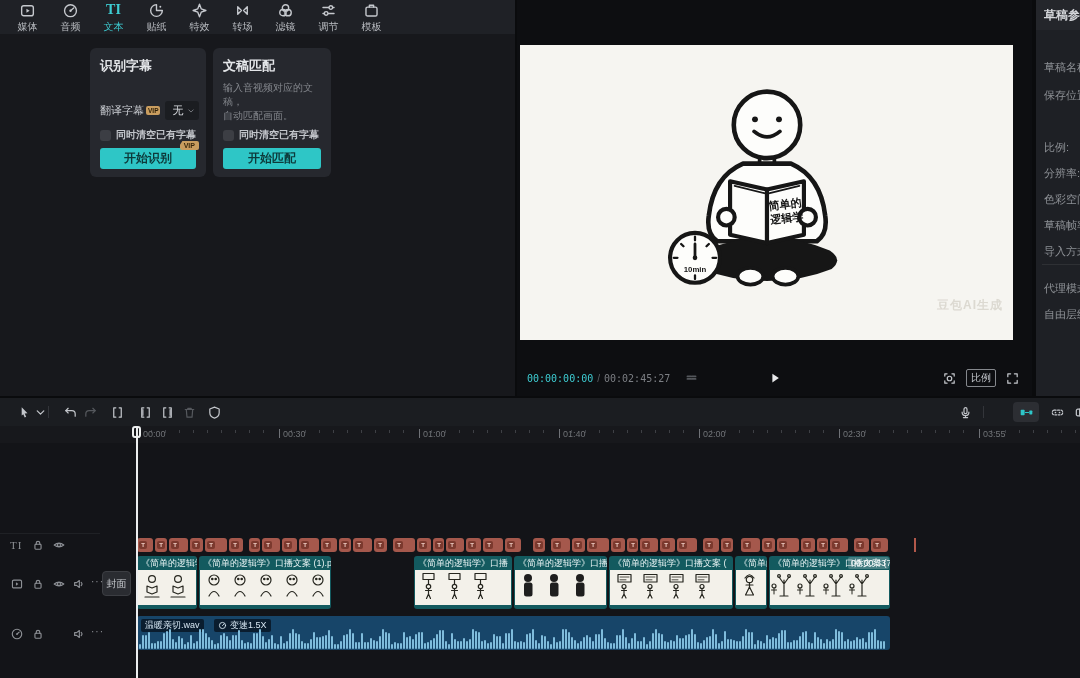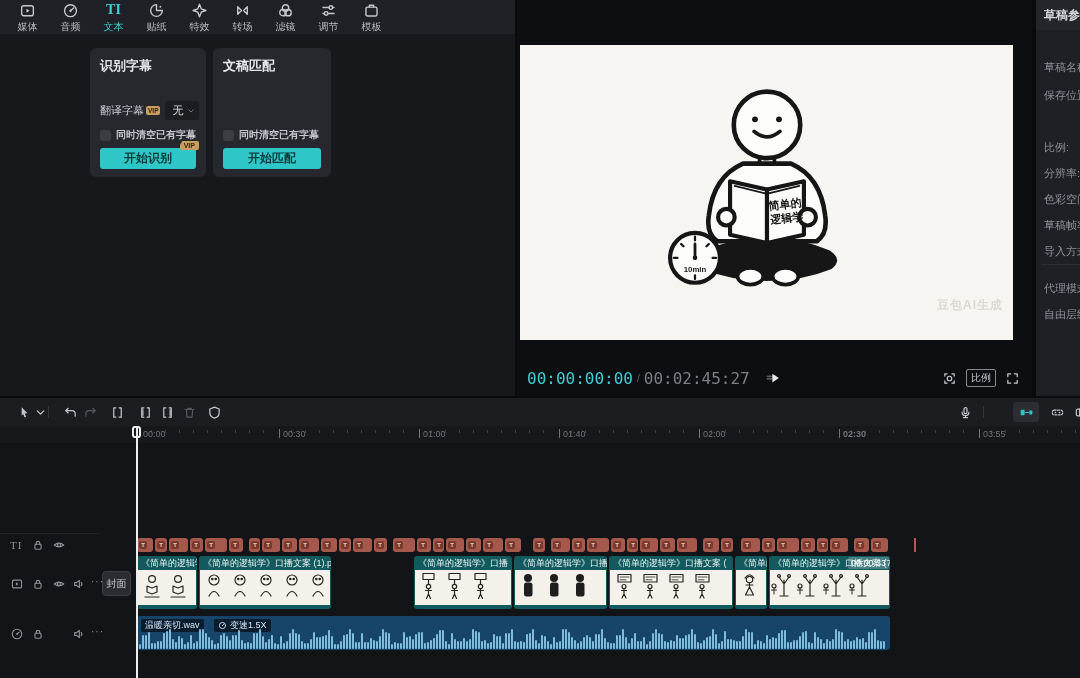--- a/index.html
+++ b/index.html
@@ -41,21 +41,21 @@
 
   
   #player{position:absolute;left:517px;top:0;width:515px;height:396px;background:#0d0e11;}
   #player-header{position:absolute;left:0;top:0;width:100%;height:28px;background:#26272b;display:flex;align-items:center;justify-content:space-between;padding:0 14px;box-sizing:border-box;}
   #player-title{font-size:12px;color:#d0d3d7;}
   #ham{width:15px;height:13px;color:#8a8d92;cursor:pointer;}
   #canvas{position:absolute;left:3px;top:45px;width:493px;height:295px;background:#f6f5f1;overflow:hidden;}
   #cartoon{position:absolute;left:50%;top:50%;transform:translate(-50%,-52%);}
   #watermark{position:absolute;right:10px;bottom:26px;font-size:12px;font-weight:bold;color:#dcd9d1;letter-spacing:1px;}
   #controls{position:absolute;left:0;top:360px;width:100%;height:36px;display:flex;align-items:center;padding:0 10px;box-sizing:border-box;}
-  .tc{font-family:"DejaVu Sans Mono",monospace;font-size:16px;}
+  .tc{font-family:"DejaVu Sans Mono",monospace;font-size:10px;}
   #tc-cur{color:#3ecdd3;}
   #tc-sep{color:#5c5f64;margin:0 4px;font-size:10px;}
   #tc-total{color:#7c7f84;}
   #list-ic{width:15px;height:13px;color:#54575c;margin-left:14px;}
   #play-btn{position:absolute;left:50%;transform:translateX(-50%);width:14px;height:14px;color:#e8e9eb;cursor:pointer;}
   #right-controls{position:absolute;right:12px;display:flex;align-items:center;gap:9px;}
   .pc-ic{width:15px;height:15px;color:#c3c6cb;cursor:pointer;}
   #ratio-btn{border:1px solid #85888d;border-radius:2px;font-size:10px;color:#c9ccd1;padding:1px 4px;cursor:pointer;}
 
   
@@ -220,20 +220,24 @@
         <span class="chk-label">同时清空已有字幕</span>
       </div>
       <div class="card-btn">
         <span>开始识别</span>
         <span class="vip-flag">VIP</span>
       </div>
     </div>
 
     <div class="card" id="card2">
       <div class="card-title">文稿匹配</div>
+      <div class="card-desc">
+        <span>输入音视频对应的文稿，</span><br>
+        <span>自动匹配画面。</span>
+      </div>
       <div class="chk-row">
         <span class="chk"></span>
         <span class="chk-label">同时清空已有字幕</span>
       </div>
       <div class="card-btn">
         <span>开始匹配</span>
       </div>
     </div>
   </div>
 
@@ -493,21 +497,21 @@
         <span class="tick-label" style="left: 143px;">00:00</span>
         <span class="tick-major" style="left: 279px;"></span>
         <span class="tick-label" style="left: 283px;">00:30</span>
         <span class="tick-major" style="left: 419px;"></span>
         <span class="tick-label" style="left: 423px;">01:00</span>
         <span class="tick-major" style="left: 559px;"></span>
         <span class="tick-label" style="left: 563px;">01:40</span>
         <span class="tick-major" style="left: 699px;"></span>
         <span class="tick-label" style="left: 703px;">02:00</span>
         <span class="tick-major" style="left: 839px;"></span>
-        <span class="tick-label" style="left: 843px; font-weight: bold;">02:30</span>
+        <span class="tick-label" style="left: 843px;">02:30</span>
         <span class="tick-major" style="left: 979px;"></span>
         <span class="tick-label" style="left: 983px;">03:55</span>
       </div>
     <div id="tracks">
       <div class="tr-sep" style="top:90px"></div>
       <div id="cover-btn">封面</div>
       <div class="seg-stray"></div>
       <div id="audio-clip">
         <span class="a-pill" style="left:4px">
           <span>温暖亲切.wav</span>

